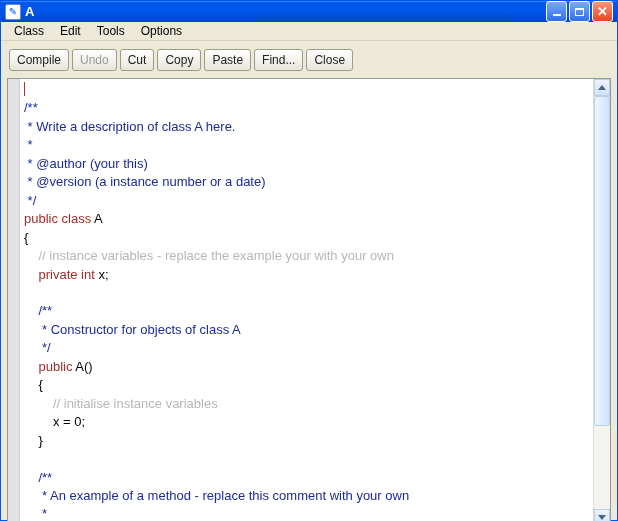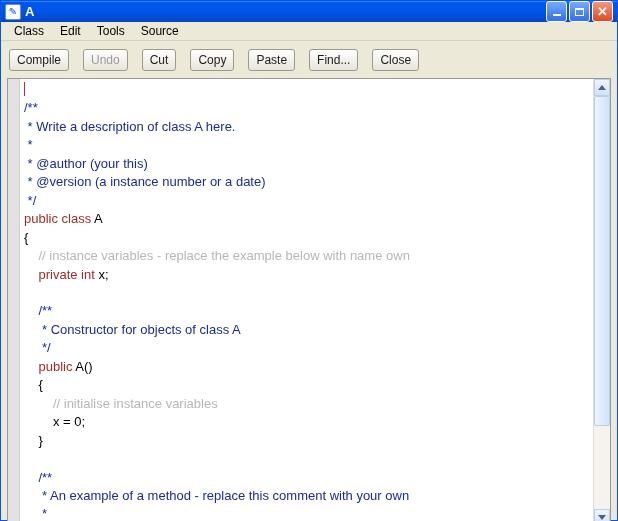--- a/index.html
+++ b/index.html
@@ -83,21 +83,21 @@
   padding: 6px;
   display: flex;
   flex-direction: column;
   gap: 2px;
 }
 
 .toolbar {
   display: flex;
   align-items: flex-start;
   padding: 2px 2px 5px 2px;
-  gap: 14px;
+  gap: 3px;
 }
 .toolbar .btn {
   background: linear-gradient(to bottom, #fefefe, #e7e5da);
   border: 1px solid #9b9b8c;
   border-radius: 3px;
   padding: 3px 7px;
   font-size: 12px;
   color: #222;
 }
 .toolbar .btn.disabled { color: #9b9b9b; }
@@ -200,21 +200,21 @@
       <div class="win-btn win-close">
           <span class="close-glyph">✕</span>
         </div>
     </div>
   </div>
 
   <div class="menubar">
     <div class="menu-item">Class</div>
     <div class="menu-item">Edit</div>
     <div class="menu-item">Tools</div>
-    <div class="menu-item">Source</div>
+    <div class="menu-item">Options</div>
   </div>
 
   <div class="workarea">
 
     <div class="toolbar">
       <button class="btn">Compile</button>
       <button class="btn disabled">Undo</button>
       <button class="btn">Cut</button>
       <button class="btn">Copy</button>
       <button class="btn">Paste</button>
@@ -227,21 +227,21 @@
       <div class="gutter"></div>
       <div class="code-area" id="code-area"><span class="cursor"></span><span class="kw-black"></span>
 <span class="kw-navy">/**</span>
 <span class="kw-navy"> * Write a description of class A here.</span>
 <span class="kw-navy"> * </span>
 <span class="kw-navy"> * @author (your this) </span>
 <span class="kw-navy"> * @version (a instance number or a date)</span>
 <span class="kw-navy"> */</span>
 <span class="kw-red">public </span><span class="kw-red">class </span><span class="kw-black">A</span>
 <span class="kw-black">{</span>
-<span class="kw-black">    </span><span class="kw-grey">// instance variables - replace the example below with name own</span>
+<span class="kw-black">    </span><span class="kw-grey">// instance variables - replace the example your with your own</span>
 <span class="kw-black">    </span><span class="kw-red">private </span><span class="kw-red">int </span><span class="kw-black">x;</span>
 <span class="kw-black"></span>
 <span class="kw-navy">    /**</span>
 <span class="kw-navy">     * Constructor for objects of class A</span>
 <span class="kw-navy">     */</span>
 <span class="kw-black">    </span><span class="kw-red">public </span><span class="kw-black">A()</span>
 <span class="kw-black">    {</span>
 <span class="kw-black">        </span><span class="kw-grey">// initialise instance variables</span>
 <span class="kw-black">        x = 0;</span>
 <span class="kw-black">    }</span>

